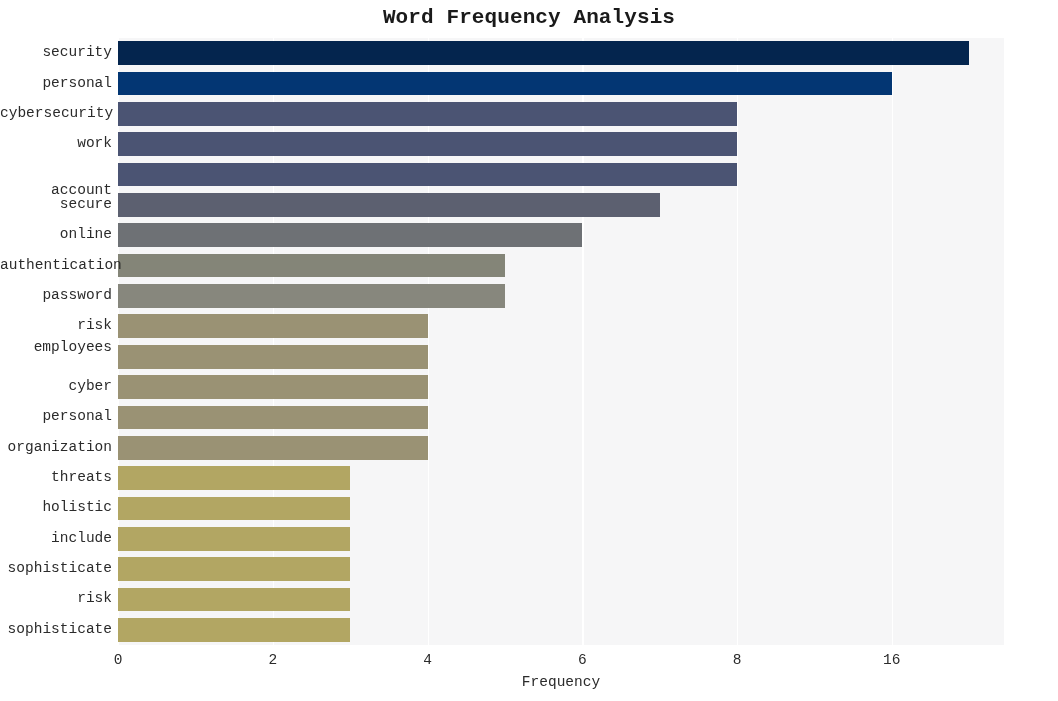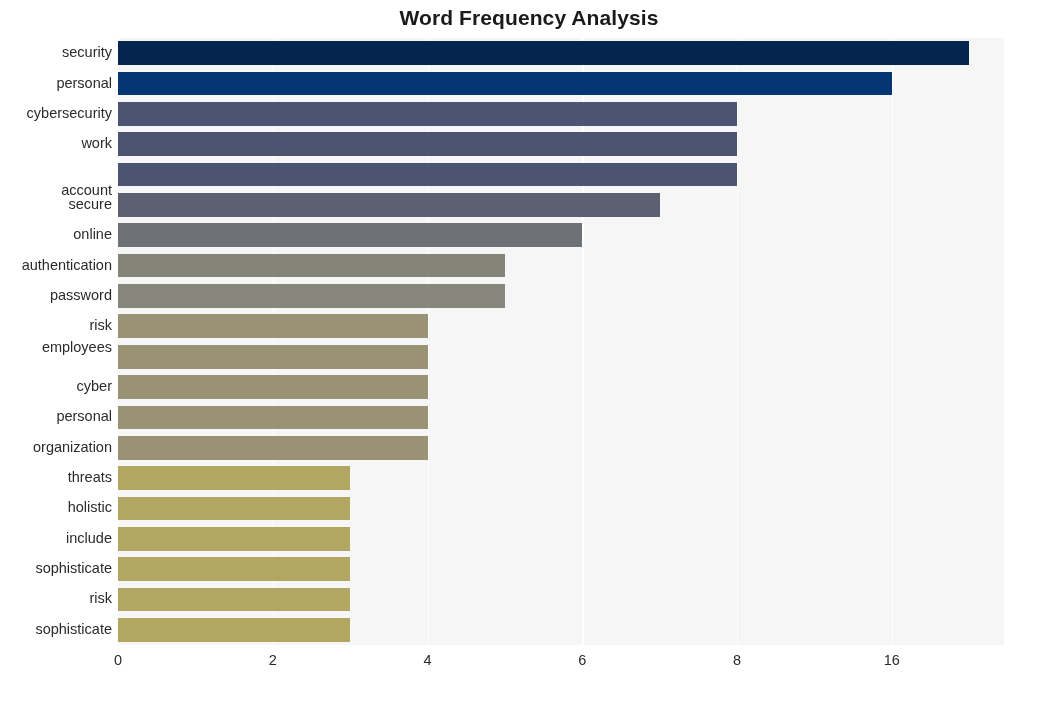--- a/index.html
+++ b/index.html
@@ -12,20 +12,21 @@
     height: 701px;
     font-family: "Liberation Sans", sans-serif;
     overflow: hidden;
   }
 
   #figure {
     position: relative;
     width: 996px;
     height: 701px;
     background: #ffffff;
+    font-family: Liberation Mono, monospace;
   }
 
   
   #chart-title {
     position: absolute;
     left: 0;
     top: 6px;
     width: 1058px;
     text-align: center;
     font-size: 21px;
@@ -221,14 +222,15 @@
 
   <div id="x-axis">
       <div class="xtick" style="left: 0px;">0</div>
       <div class="xtick" style="left: 154.76px;">2</div>
       <div class="xtick" style="left: 309.52px;">4</div>
       <div class="xtick" style="left: 464.279px;">6</div>
       <div class="xtick" style="left: 619.039px;">8</div>
       <div class="xtick" style="left: 773.799px;">16</div>
     </div>
 
+  <div id="x-axis-label">Frequency</div>
 
 </div>
 
 </body></html>

